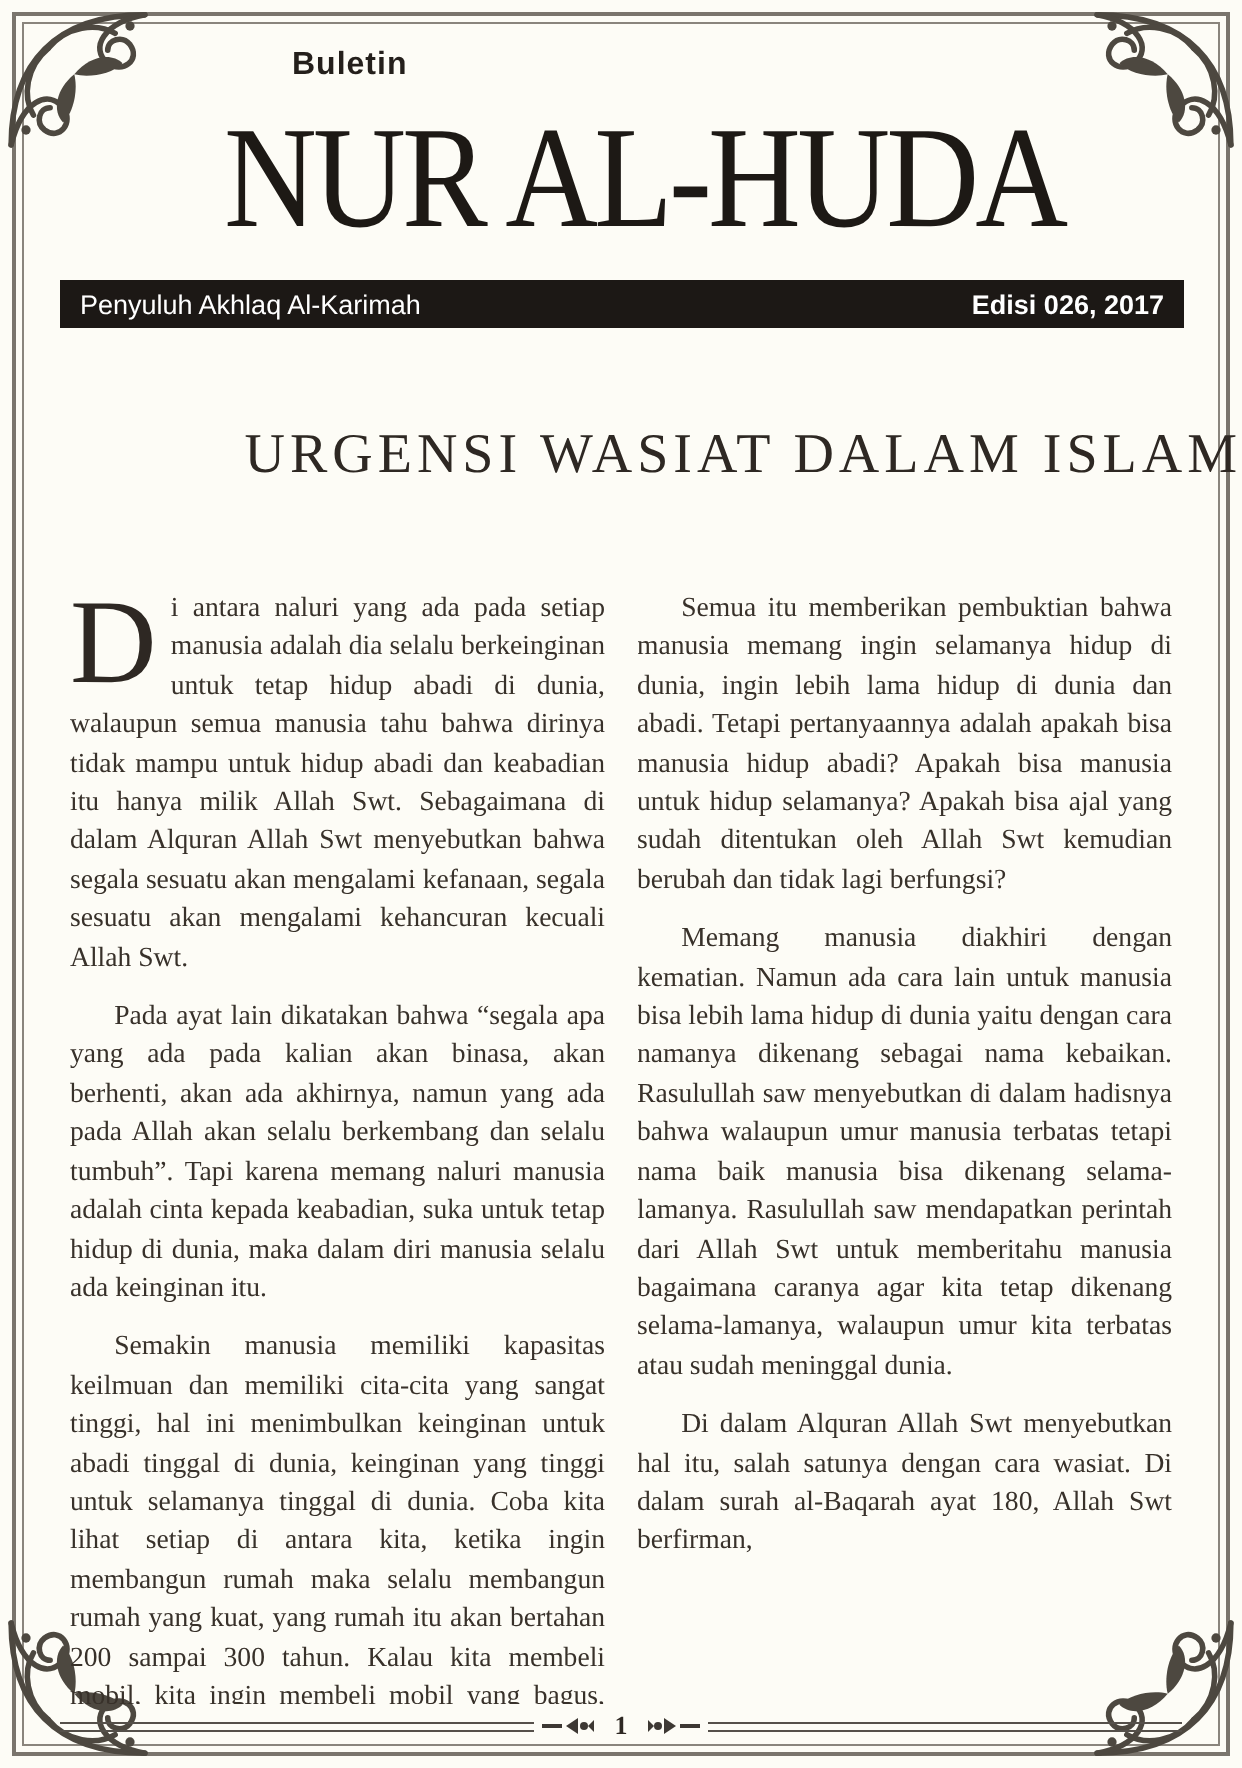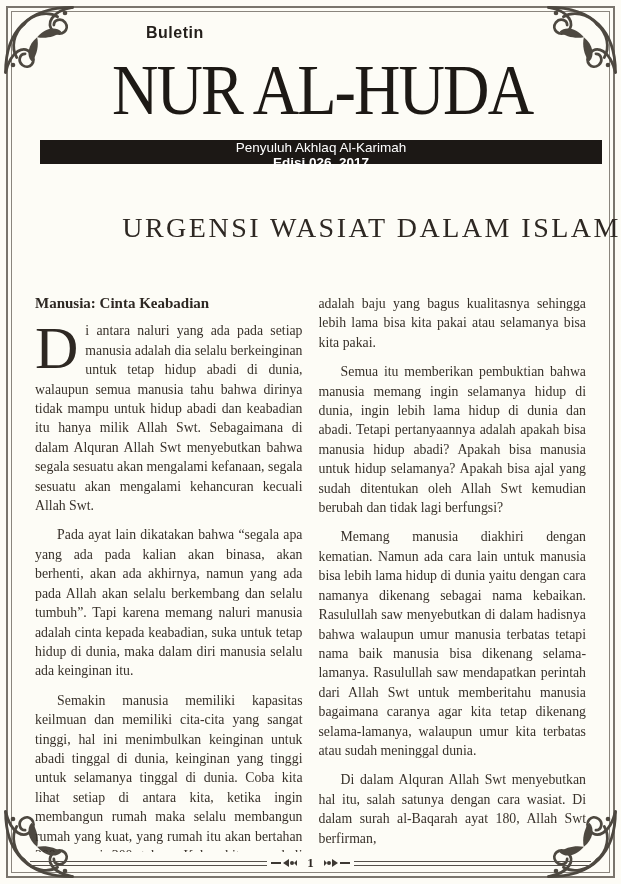--- a/index.html
+++ b/index.html
@@ -36,25 +36,25 @@
     font-family:"Liberation Sans",sans-serif;font-size:17px;color:#241f1b;
   }
   .mast-title{
     position:absolute;left:112px;top:46px;width:500px;
     font-family:"Liberation Serif",serif;
     font-size:67px;line-height:80px;font-weight:normal;color:#1d1915;
     letter-spacing:-2px;white-space:nowrap;
     transform:scaleX(.96) scaleY(1.08);transform-origin:left top;margin:0;
   }
   .mast-bar{
-    position:absolute;left:40px;top:140px;width:562px;height:24px;
+    position:absolute;left:30px;top:140px;width:562px;height:24px;
     background:#1c1815;color:#fff;
     font-family:"Liberation Sans",sans-serif;font-size:13.5px;
     display:flex;align-items:center;justify-content:space-between;
-    padding:0 10px;box-sizing:border-box;flex-direction:column;
+    padding:0 10px;box-sizing:border-box;
   }
   .mast-bar .edisi{font-weight:bold;}
   
   .article-title{
     position:absolute;left:0;top:212px;width:621px;
     text-align:right;margin:0;
     font-family:"Liberation Serif",serif;font-weight:normal;
     font-size:28px;letter-spacing:2.5px;color:#2e2823;
   }
   .columns{
@@ -132,27 +132,25 @@
   <div class="mast-bar">
     <span class="penyuluh">Penyuluh Akhlaq Al-Karimah</span>
     <span class="edisi">Edisi 026, 2017</span>
   </div>
 </header>
 
 <h2 class="article-title">URGENSI WASIAT DALAM ISLAM</h2>
 
 <main class="columns">
   <div class="col">
-      <h3 class="col-heading">Manusia: Cinta Keabadian</h3>
       <p class="para noindent"><span class="dropcap">D</span>i antara naluri yang ada pada setiap manusia adalah dia selalu berkeinginan untuk tetap hidup abadi di dunia, walaupun semua manusia tahu bahwa dirinya tidak mampu untuk hidup abadi dan keabadian itu hanya milik Allah Swt. Sebagaimana di dalam Alquran Allah Swt menyebutkan bahwa segala sesuatu akan mengalami kefanaan, segala sesuatu akan mengalami kehancuran kecuali Allah Swt.</p>
       <p class="para">Pada ayat lain dikatakan bahwa “segala apa yang ada pada kalian akan binasa, akan berhenti, akan ada akhirnya, namun yang ada pada Allah akan selalu berkembang dan selalu tumbuh”. Tapi karena memang naluri manusia adalah cinta kepada keabadian, suka untuk tetap hidup di dunia, maka dalam diri manusia selalu ada keinginan itu.</p>
       <p class="para">Semakin manusia memiliki kapasitas keilmuan dan memiliki cita-cita yang sangat tinggi, hal ini menimbulkan keinginan untuk abadi tinggal di dunia, keinginan yang tinggi untuk selamanya tinggal di dunia. Coba kita lihat setiap di antara kita, ketika ingin membangun rumah maka selalu membangun rumah yang kuat, yang rumah itu akan bertahan 200 sampai 300 tahun. Kalau kita membeli mobil, kita ingin membeli mobil yang bagus, mobil yang tahan lama yang mungkin umurnya sampai 100 tahun. Atau, bahkan kalau kita beli baju juga</p>
     </div>
   <div class="col">
-      <p class="para noindent">adalah baju yang bagus kualitasnya sehingga lebih lama bisa kita pakai atau selamanya bisa kita pakai.</p>
       <p class="para">Semua itu memberikan pembuktian bahwa manusia memang ingin selamanya hidup di dunia, ingin lebih lama hidup di dunia dan abadi. Tetapi pertanyaannya adalah apakah bisa manusia hidup abadi? Apakah bisa manusia untuk hidup selamanya? Apakah bisa ajal yang sudah ditentukan oleh Allah Swt kemudian berubah dan tidak lagi berfungsi?</p>
       <p class="para">Memang manusia diakhiri dengan kematian. Namun ada cara lain untuk manusia bisa lebih lama hidup di dunia yaitu dengan cara namanya dikenang sebagai nama kebaikan. Rasulullah saw menyebutkan di dalam hadisnya bahwa walaupun umur manusia terbatas tetapi nama baik manusia bisa dikenang selama-lamanya. Rasulullah saw mendapatkan perintah dari Allah Swt untuk memberitahu manusia bagaimana caranya agar kita tetap dikenang selama-lamanya, walaupun umur kita terbatas atau sudah meninggal dunia.</p>
       <p class="para">Di dalam Alquran Allah Swt menyebutkan hal itu, salah satunya dengan cara wasiat. Di dalam surah al-Baqarah ayat 180, Allah Swt berfirman, </p>
     </div>
 </main>
 
 <footer class="footer">
   <div class="rule"></div>
   <svg class="orn" viewBox="0 0 26 10">
       <use href="#footer-orn"></use>

